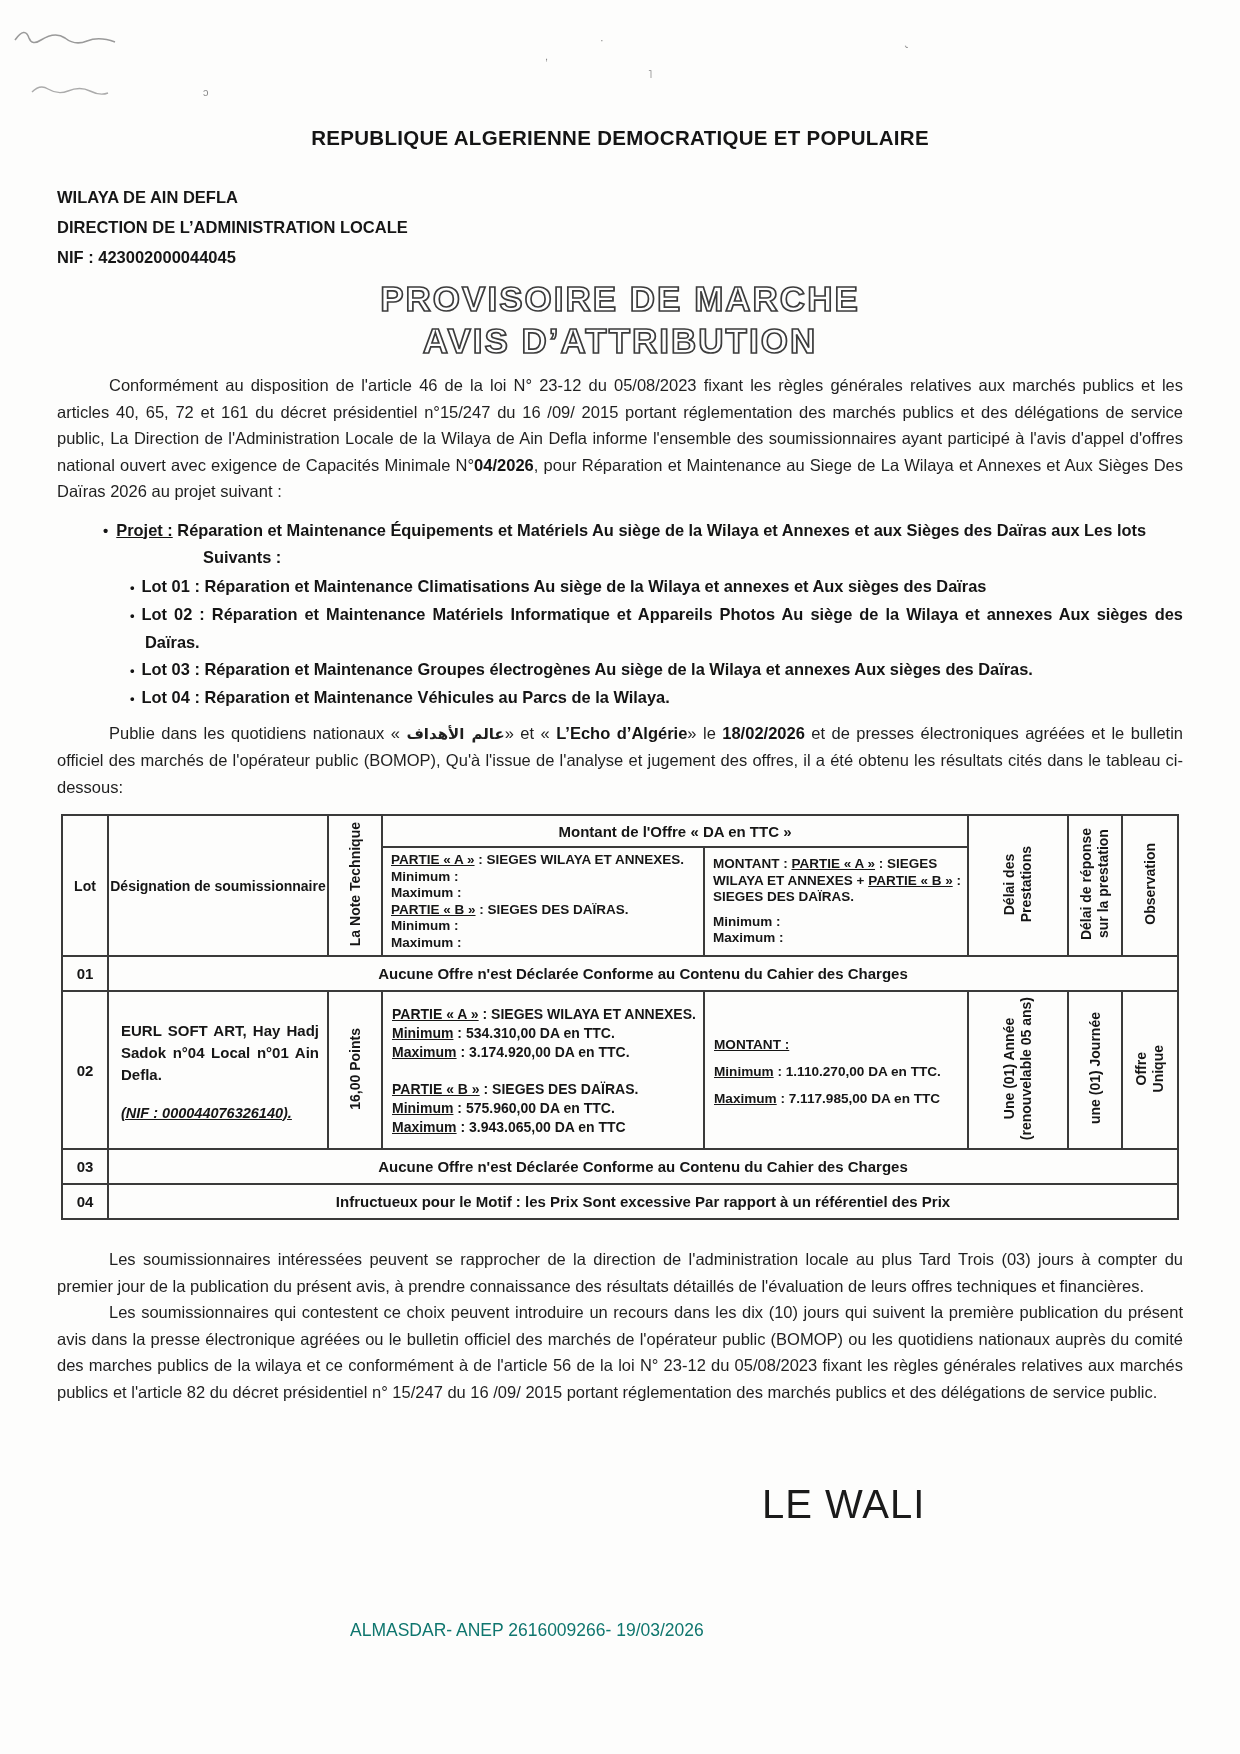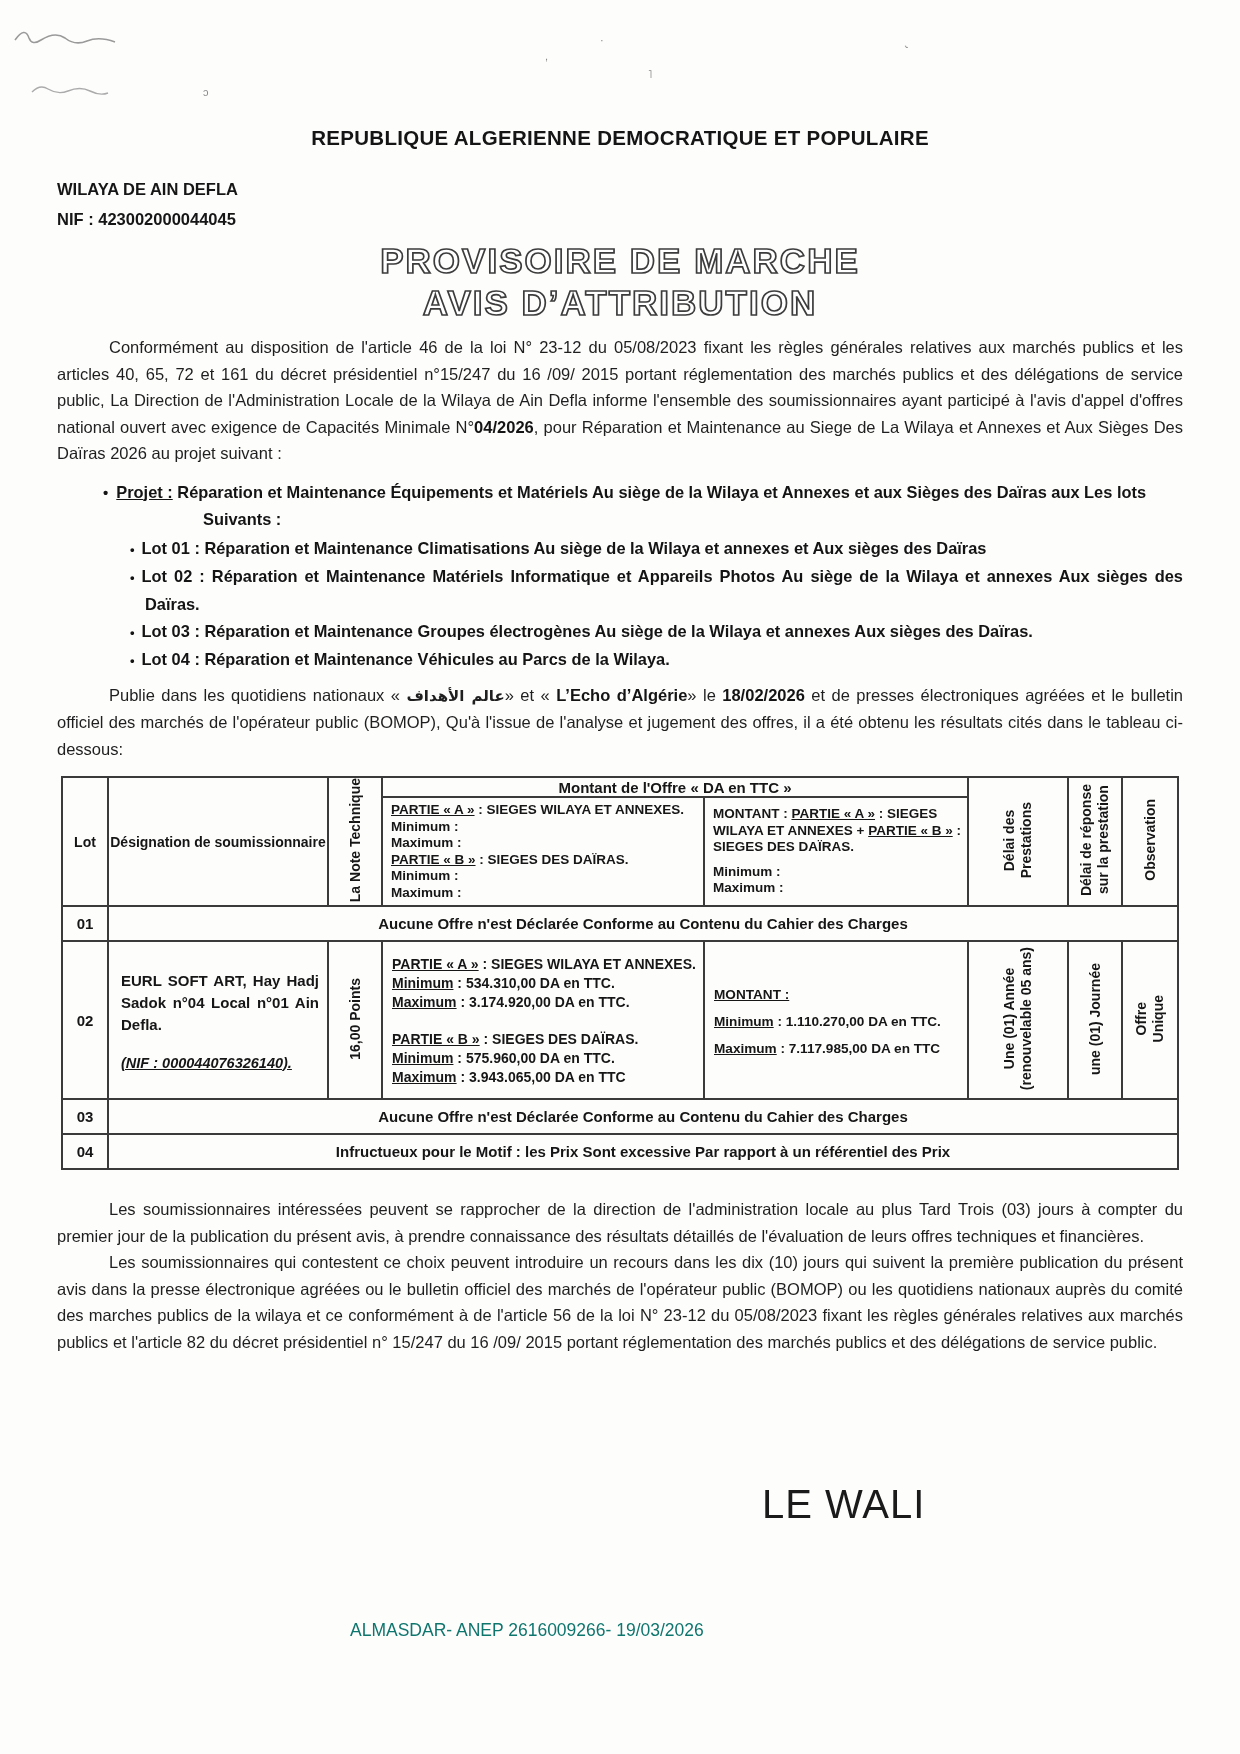--- a/index.html
+++ b/index.html
@@ -3,21 +3,21 @@
 <meta charset="utf-8">
 <style>
   * { margin:0; padding:0; box-sizing:border-box; }
   body { background:#e8e8e8; font-family:"Liberation Sans", sans-serif; }
   .page {
     position:relative; width:1240px; height:1754px; margin:0 auto;
     background:#fdfdfc; color:#222; overflow:hidden;
     padding:126px 57px 0 57px;
   }
   .center { text-align:center; }
-  .republic { font-size:20.5px; font-weight:bold; color:#151515; letter-spacing:.3px; margin-bottom:24px; }
+  .republic { font-size:20.5px; font-weight:bold; color:#151515; letter-spacing:.3px; margin-bottom:32px; }
   .org { font-size:16.5px; font-weight:bold; color:#161616; line-height:30px; }
   .outline-title { font-size:35px; font-weight:bold; letter-spacing:2px; line-height:42px; color:#3c3c3c; }
   @supports (-webkit-text-stroke: 1px black) {
     .outline-title { color:#fff; -webkit-text-stroke:1.7px #3c3c3c; text-shadow:0 0 1px #888; }
   }
   .title-block { margin-top:6px; margin-bottom:10px; }
   p.body-text { font-size:16.5px; line-height:26.5px; text-align:justify; color:#1f1f1f; }
   .indent { text-indent:52px; }
   .bold { font-weight:bold; color:#141414; }
   .u { text-decoration:underline; }
@@ -30,21 +30,21 @@
   .pub { margin-top:8px; }
   
   table.results {
     width:1116px; margin:14px 0 0 4px; border-collapse:collapse; table-layout:fixed;
     font-size:14px; color:#161616;
   }
   table.results td { border:2px solid #3a3a3a; vertical-align:middle; }
   .th { font-weight:bold; text-align:center; }
   .vtext { writing-mode:vertical-rl; transform:rotate(180deg); display:inline-block; white-space:pre-line; font-weight:bold; line-height:17px; text-align:center; }
   td.vcell { text-align:center; }
-  .group-head { font-weight:bold; text-align:center; font-size:15px; height:20px; }
+  .group-head { font-weight:bold; text-align:center; font-size:15px; height:32px; }
   .subhead { vertical-align:top; padding:4px 6px 4px 8px; font-weight:bold; font-size:13.5px; line-height:16.5px; }
   .span-row { font-weight:bold; text-align:center; font-size:15px; height:35px; }
   .lot-cell { font-weight:bold; text-align:center; font-size:15px; }
   .detail { vertical-align:top; padding:8px 5px 6px 9px; font-weight:bold; font-size:14px; line-height:19px; }
   .designation-cell { padding:14px 8px 12px 12px; }
   .designation { text-align:justify; font-size:15px; line-height:22px; }
   .nif-line { margin-top:18px; font-style:italic; text-decoration:underline; font-size:14.5px; }
   .gap { height:18px; }
   .gap-s { height:8px; }
   
@@ -66,20 +66,21 @@
   </svg>
   <span class="speck" style="left:545px; top:50px;">,</span>
   <span class="speck" style="left:600px; top:34px;">·</span>
   <span class="speck" style="left:648px; top:68px;">˥</span>
   <span class="speck" style="left:203px; top:86px;">ͻ</span>
   <span class="speck" style="left:905px; top:40px;">˞</span>
 
   <div class="republic center">REPUBLIQUE ALGERIENNE DEMOCRATIQUE ET POPULAIRE</div>
   <div class="org">
     <div>WILAYA DE AIN DEFLA</div>
+    <div>DIRECTION DE L’ADMINISTRATION LOCALE</div>
     <div>NIF : 423002000044045</div>
   </div>
 
   <div class="title-block center">
     <div class="outline-title">PROVISOIRE DE MARCHE</div>
     <div class="outline-title">AVIS D’ATTRIBUTION</div>
   </div>
 
   <p class="body-text indent"><span>Conformément au disposition de l'article 46 de la loi N° 23-12 du 05/08/2023 fixant les règles générales relatives aux marchés publics et les articles  40, 65, 72 et 161 du décret présidentiel n°15/247 du 16 /09/ 2015 portant réglementation des marchés publics et des délégations de service public, La Direction de l'Administration Locale de la Wilaya de  Ain Defla  informe l'ensemble des soumissionnaires ayant participé à l'avis d'appel d'offres national ouvert avec exigence de Capacités Minimale N°</span><span class="bold">04/2026</span><span>, pour Réparation et Maintenance au Siege de La Wilaya et Annexes  et Aux Sièges Des Daïras 2026 au projet suivant :</span></p>
 

